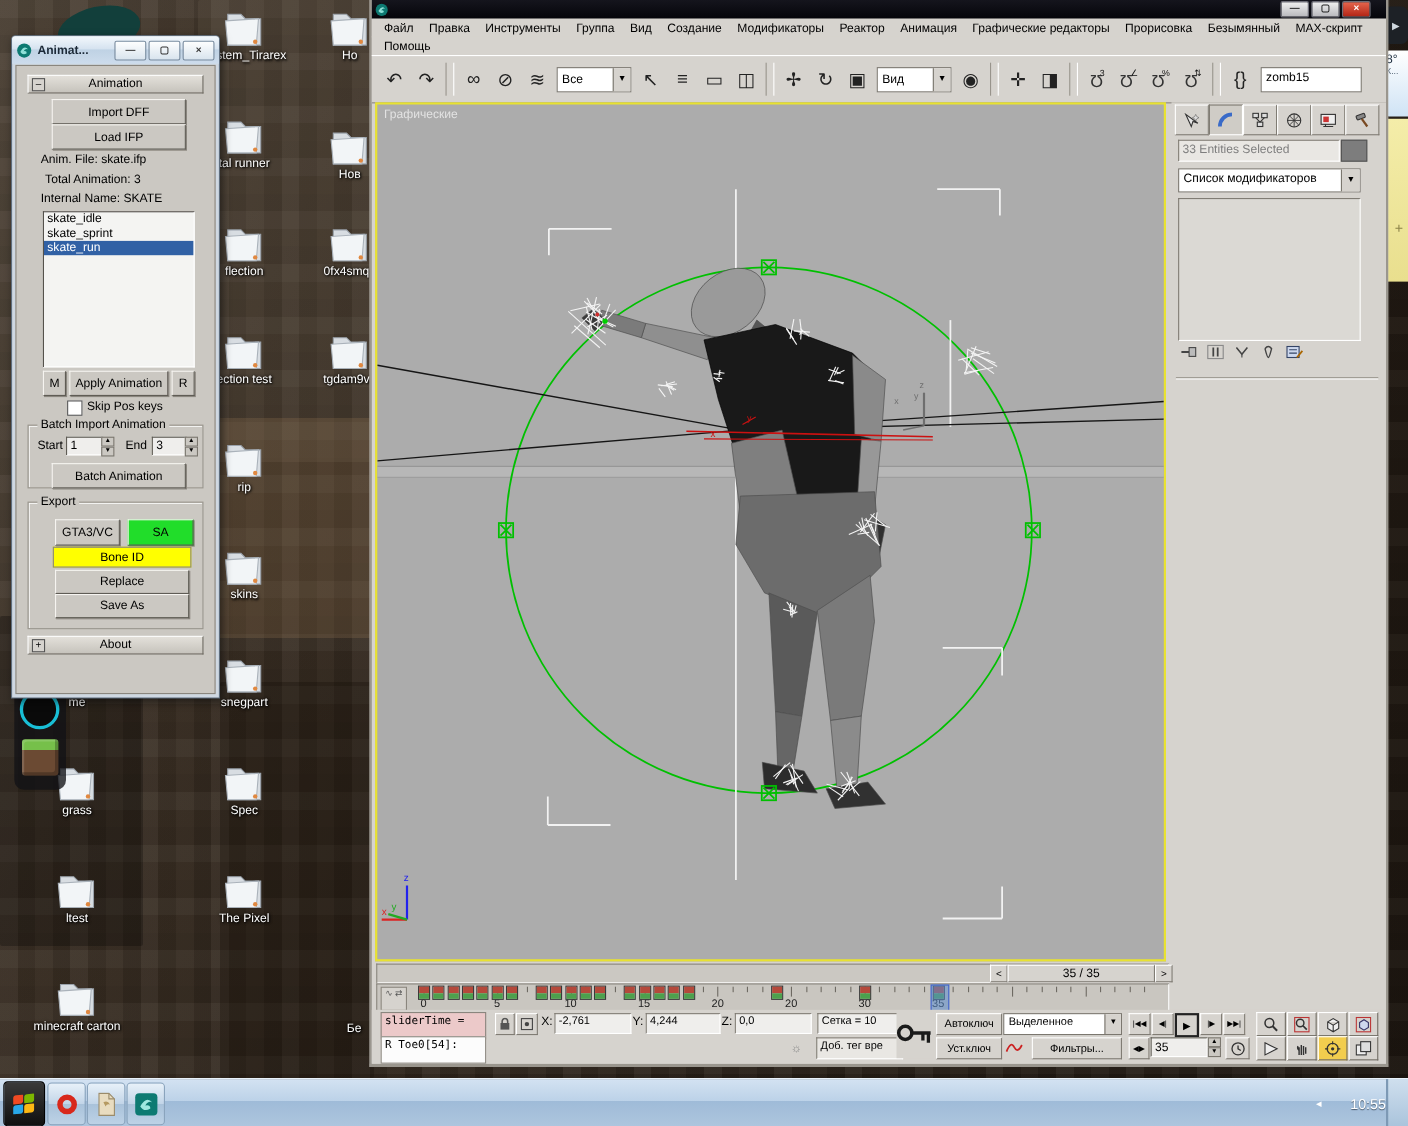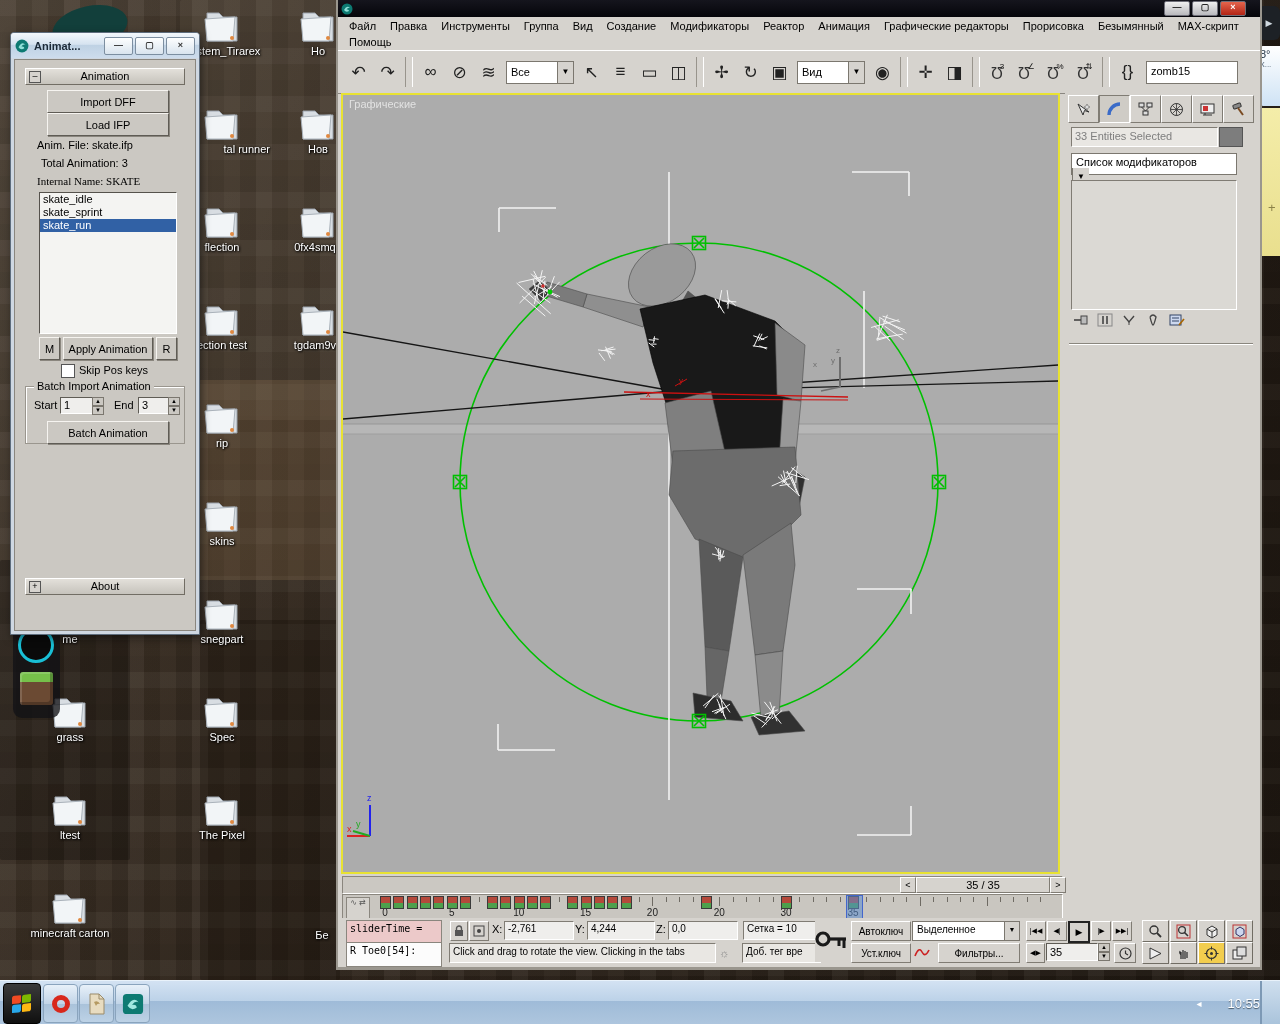--- a/index.html
+++ b/index.html
@@ -171,21 +171,21 @@
       <div class="abs dicon" style="left: 174px; top: 7px;">
         <div>
           <svg width="46" height="38" viewBox="0 0 46 38">
             <path d="M8,6 L20,6 L24,10 L38,10 L38,34 L8,34 Z" fill="#d8dde2" stroke="#9aa2ab"></path>
             <path d="M6,12 L36,10 L34,34 L8,34 Z" fill="#f2f5f7" stroke="#aab2ba"></path>
             <circle cx="33" cy="31" r="2" fill="#e08840"></circle>
           </svg>
         </div>
         <div class="flabel">System_Tirarex</div>
       </div>
-      <div class="abs dicon" style="left: 174px; top: 105px; text-align: right;">
+      <div class="abs dicon" style="left: 174px; top: 105px;">
         <div>
           <svg width="46" height="38" viewBox="0 0 46 38">
             <path d="M8,6 L20,6 L24,10 L38,10 L38,34 L8,34 Z" fill="#d8dde2" stroke="#9aa2ab"></path>
             <path d="M6,12 L36,10 L34,34 L8,34 Z" fill="#f2f5f7" stroke="#aab2ba"></path>
             <circle cx="33" cy="31" r="2" fill="#e08840"></circle>
           </svg>
         </div>
         <div class="flabel">tal runner</div>
       </div>
       <div class="abs dicon" style="left: 174px; top: 203px;">
@@ -261,21 +261,21 @@
       <div class="abs dicon" style="left: 270px; top: 7px;">
         <div>
           <svg width="46" height="38" viewBox="0 0 46 38">
             <path d="M8,6 L20,6 L24,10 L38,10 L38,34 L8,34 Z" fill="#d8dde2" stroke="#9aa2ab"></path>
             <path d="M6,12 L36,10 L34,34 L8,34 Z" fill="#f2f5f7" stroke="#aab2ba"></path>
             <circle cx="33" cy="31" r="2" fill="#e08840"></circle>
           </svg>
         </div>
         <div class="flabel">Но</div>
       </div>
-      <div class="abs dicon" style="left: 270px; top: 105px;">
+      <div class="abs dicon" style="left: 270px; top: 115px;">
         <div>
           <svg width="46" height="38" viewBox="0 0 46 38">
             <path d="M8,6 L20,6 L24,10 L38,10 L38,34 L8,34 Z" fill="#d8dde2" stroke="#9aa2ab"></path>
             <path d="M6,12 L36,10 L34,34 L8,34 Z" fill="#f2f5f7" stroke="#aab2ba"></path>
             <circle cx="33" cy="31" r="2" fill="#e08840"></circle>
           </svg>
         </div>
         <div class="flabel">Нов</div>
       </div>
       <div class="abs dicon" style="left: 270px; top: 203px;">
@@ -659,21 +659,21 @@
             <span>
               <svg width="15" height="15" viewBox="0 0 15 15">
                 <rect x="2" y="2" width="8" height="4" rx="1" transform="rotate(-20 6 4)" fill="#888" stroke="#333"></rect>
                 <line x1="7" y1="6" x2="12" y2="13" stroke="#7a4a22" stroke-width="2"></line>
               </svg>
             </span>
           </div>
         </div>
       <div class="abs sunken" style="left:6px;top:34px;width:142px;height:18px;color:#7e7e7e;line-height:16px;padding-left:3px;"><span>33 Entities Selected</span></div>
       <div class="abs" style="left:154px;top:34px;width:22px;height:18px;background:#7d7d7d;border:1px solid #555;"></div>
-      <div class="abs" style="left:6px;top:60px;width:164px;height:20px;background:#fff;border:1px solid #7b776f;display:flex;flex-direction:column;">
+      <div class="abs" style="left:6px;top:60px;width:164px;height:20px;background:#fff;border:1px solid #7b776f;display:flex;">
         <span style="flex:1;padding:2px 0 0 4px;">Список модификаторов</span>
         <span style="width:16px;background:#d6d3ce;border-left:1px solid #7b776f;text-align:center;font-size:8px;line-height:18px;">▼</span>
       </div>
       <div class="abs" style="left:6px;top:87px;width:164px;height:128px;background:#dbd9d4;border:1px solid;border-color:#807c74 #fff #fff #807c74;"></div>
       <div id="stacktools" class="abs" style="left:8px;top:220px;display:flex;gap:8px;">
           <div>
             <svg width="16" height="14" viewBox="0 0 16 14">
               <line x1="1" y1="7" x2="8" y2="7" stroke="#444" stroke-width="1.6"></line>
               <rect x="8" y="3" width="6" height="8" fill="#bbb" stroke="#444"></rect>
             </svg>
@@ -876,21 +876,20 @@
 
       <span class="abs slabel" style="left:154px;top:5px;">X:</span>
       <div class="abs sfield" style="left:166px;top:3px;width:62px;height:15px;">-2,761</div>
       <span class="abs slabel" style="left:237px;top:5px;">Y:</span>
       <div class="abs sfield" style="left:249px;top:3px;width:60px;height:15px;">4,244</div>
       <span class="abs slabel" style="left:318px;top:5px;">Z:</span>
       <div class="abs sfield" style="left:330px;top:3px;width:62px;height:15px;">0,0</div>
 
       <div class="abs sfield" style="left:405px;top:3px;width:74px;height:15px;">Сетка = 10</div>
 
-      <div class="abs sunken" style="left:111px;top:25px;width:262px;height:18px;font-size:10px;line-height:16px;padding-left:3px;white-space:nowrap;overflow:hidden;">Click and drag to rotate the view.  Clicking in the tabs </div>
       <div class="abs btn" style="left:377px;top:27px;width:18px;height:15px;color:#8a8a8a;font-size:11px;">☼</div>
       <div class="abs sunken" style="left:404px;top:25px;width:74px;height:18px;font-size:10px;line-height:16px;padding-left:3px;white-space:nowrap;overflow:hidden;">Доб. тег вре</div>
 
       <div class="abs" style="left:477px;top:2px;width:34px;height:42px;background:#d6d3ce;">
         <svg width="34" height="42" viewBox="0 0 34 42">
           <circle cx="8" cy="19" r="6" fill="none" stroke="#1a1a1a" stroke-width="3.2"></circle>
           <line x1="13" y1="19" x2="31" y2="19" stroke="#1a1a1a" stroke-width="3.2"></line>
           <line x1="24" y1="19" x2="24" y2="26" stroke="#1a1a1a" stroke-width="3"></line>
           <line x1="29" y1="19" x2="29" y2="28" stroke="#1a1a1a" stroke-width="3"></line>
         </svg>
@@ -996,21 +995,21 @@
     </div>
     <div id="animclient" class="abs">
       <div class="rollout" style="left:10px;top:8px;width:158px;">
         <span class="rollbox">–</span>
         <span>Animation</span>
       </div>
       <div class="abtn btn" style="left:32px;top:30px;width:120px;height:21px;">Import DFF</div>
       <div class="abtn btn" style="left:32px;top:53px;width:120px;height:21px;">Load IFP</div>
       <div class="albl" style="left:22px;top:79px;">Anim. File: skate.ifp</div>
       <div class="albl" style="left:26px;top:97px;">Total Animation: 3</div>
-      <div class="albl" style="left:22px;top:115px;font-family:Liberation Serif, serif;">Internal Name: SKATE</div>
+      <div class="albl" style="left:22px;top:115px;">Internal Name: SKATE</div>
       <div id="animlist" style="left:24px;top:132px;width:136px;height:140px;">
           <div class="alitem">skate_idle</div>
           <div class="alitem">skate_sprint</div>
           <div class="alitem sel">skate_run</div>
         </div>
       <div class="abtn btn" style="left:24px;top:277px;width:19px;height:21px;">M</div>
       <div class="abtn btn" style="left:48px;top:277px;width:88px;height:21px;">Apply Animation</div>
       <div class="abtn btn" style="left:141px;top:277px;width:19px;height:21px;">R</div>
       <div class="abs" style="left:46px;top:304px;width:12px;height:12px;background:#fff;border:1px solid #555;"></div>
       <div class="albl" style="left:64px;top:304px;">Skip Pos keys</div>
@@ -1025,20 +1024,28 @@
           </span>
         <span class="albl" style="left:88px;top:12px;">End</span>
         <span class="spinfield" style="left:112px;top:10px;width:24px;height:13px;">3</span>
         <span class="spincol" style="left:142px;top:10px;height:17px;">
             <i>▲</i>
             <i>▼</i>
           </span>
       </div>
       <div class="abtn btn" style="left:32px;top:361px;width:120px;height:21px;z-index:2;">Batch Animation</div>
 
+      <div class="group" style="left:10px;top:396px;width:158px;height:114px;">
+        <span class="grouplbl">Export</span>
+        <div class="abtn btn" style="left:24px;top:15px;width:57px;height:22px;">GTA3/VC</div>
+        <div class="abtn btn" style="left:90px;top:15px;width:58px;height:22px;background:#21dd2a;">SA</div>
+        <div class="abs btn" style="left:22px;top:40px;width:124px;height:17px;background:#ffff00;border:1px solid #8a867e;font-size:11px;">Bone ID</div>
+        <div class="abtn btn" style="left:24px;top:61px;width:120px;height:20px;">Replace</div>
+        <div class="abtn btn" style="left:24px;top:83px;width:120px;height:20px;">Save As</div>
+      </div>
 
       <div class="rollout" style="left:10px;top:518px;width:158px;">
         <span class="rollbox">+</span>
         <span>About</span>
       </div>
     </div>
   </div>
 
   <div id="taskbar" class="abs">
     <div id="startbtn">

